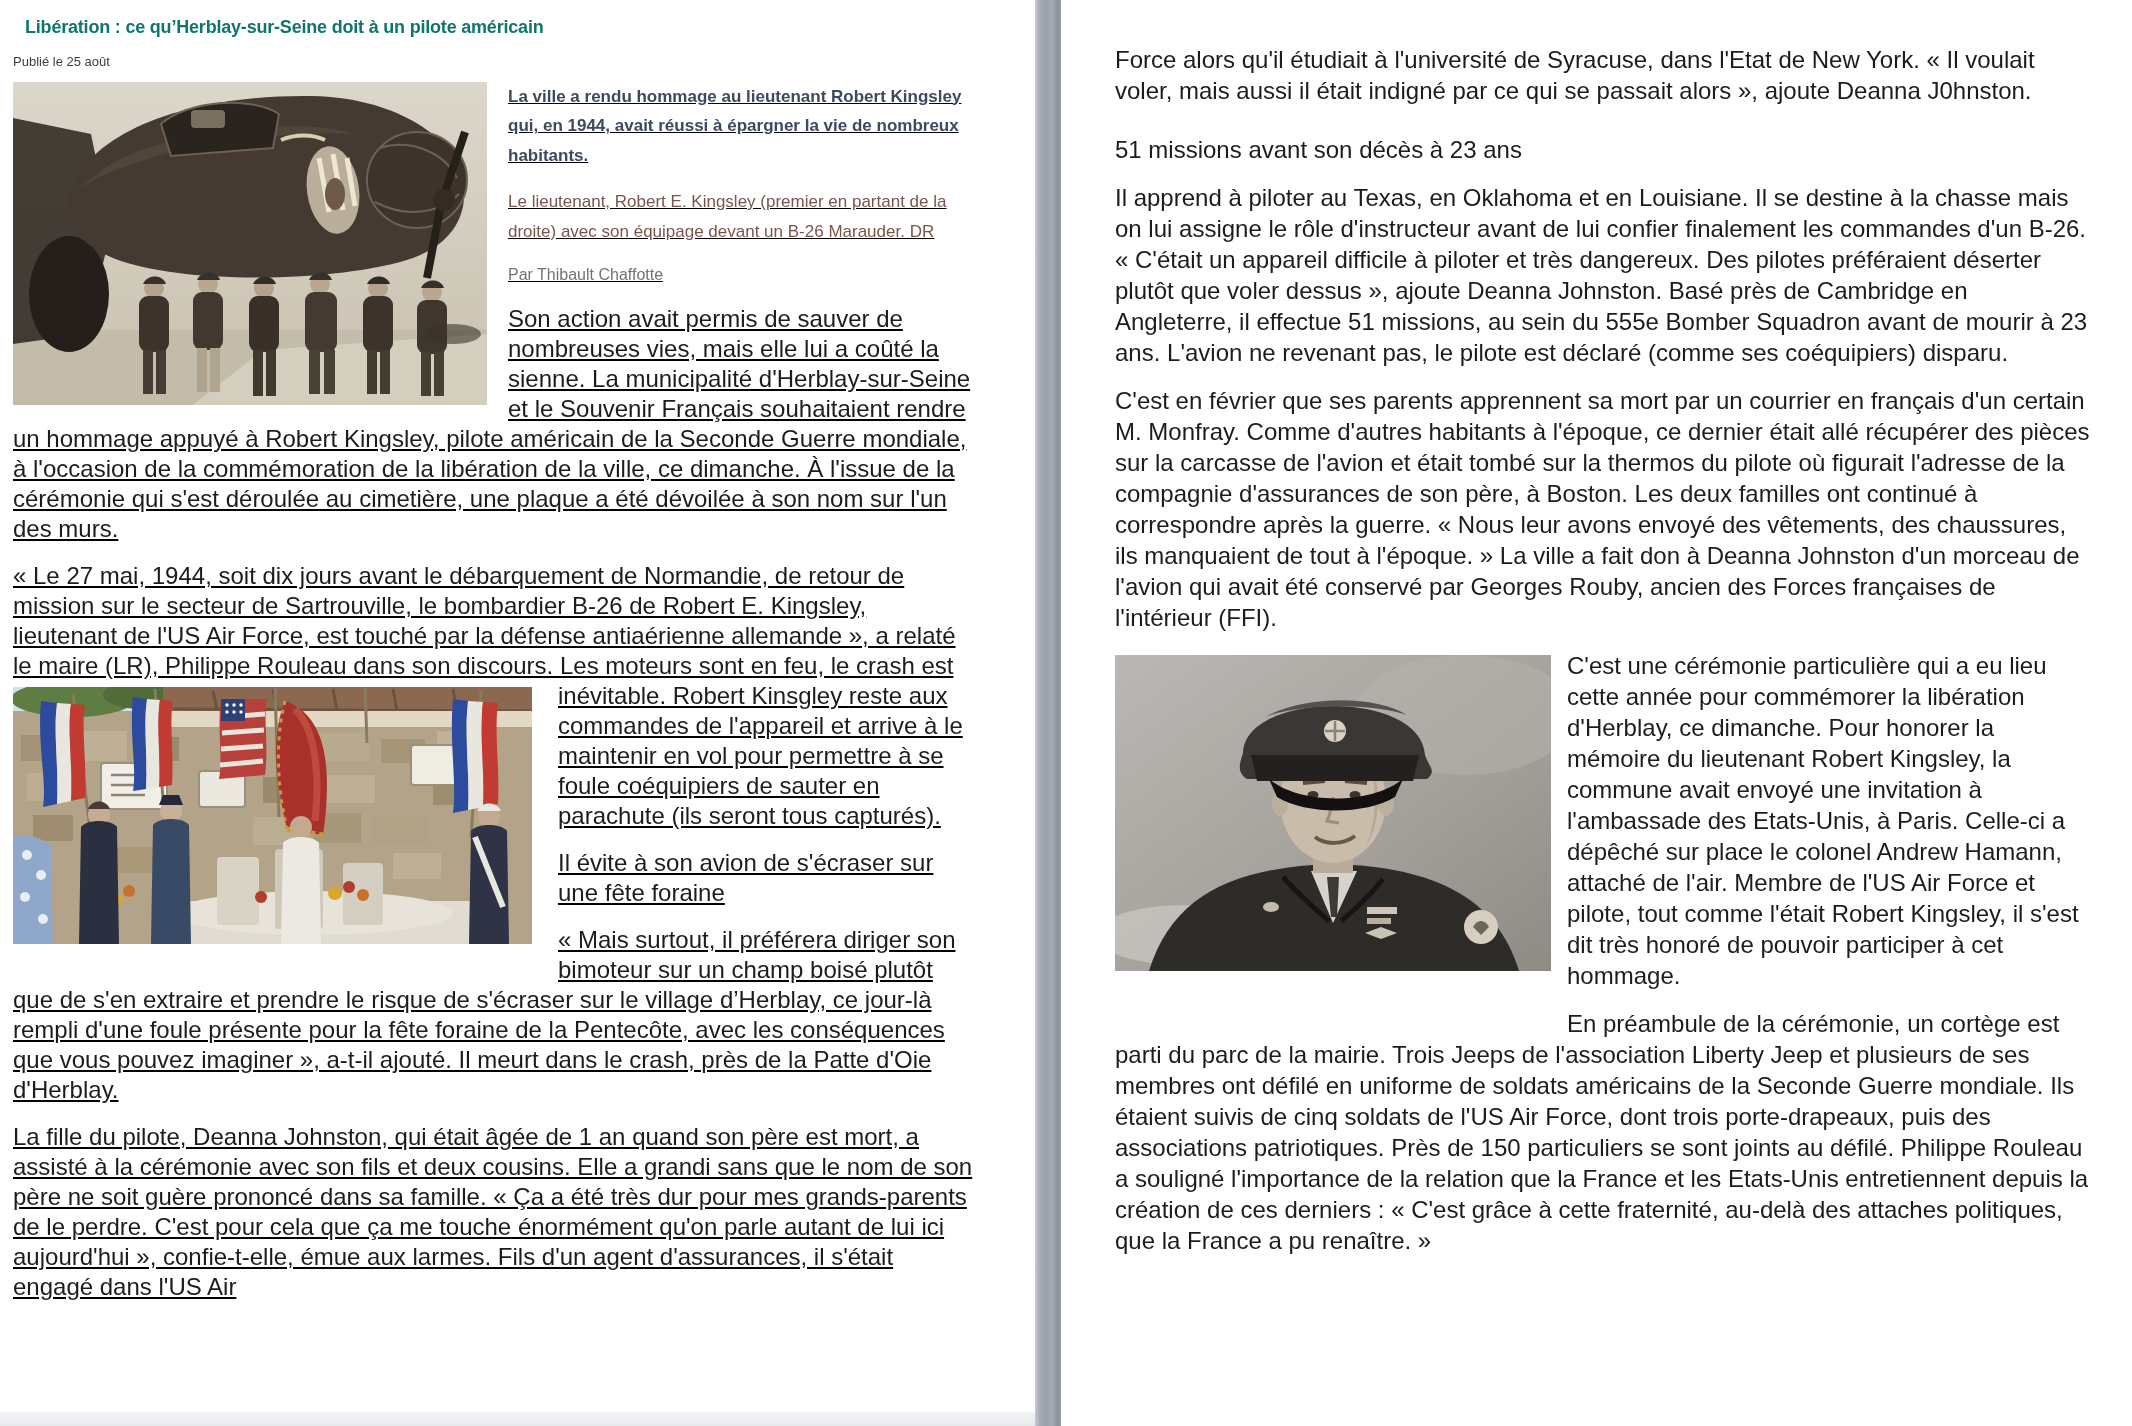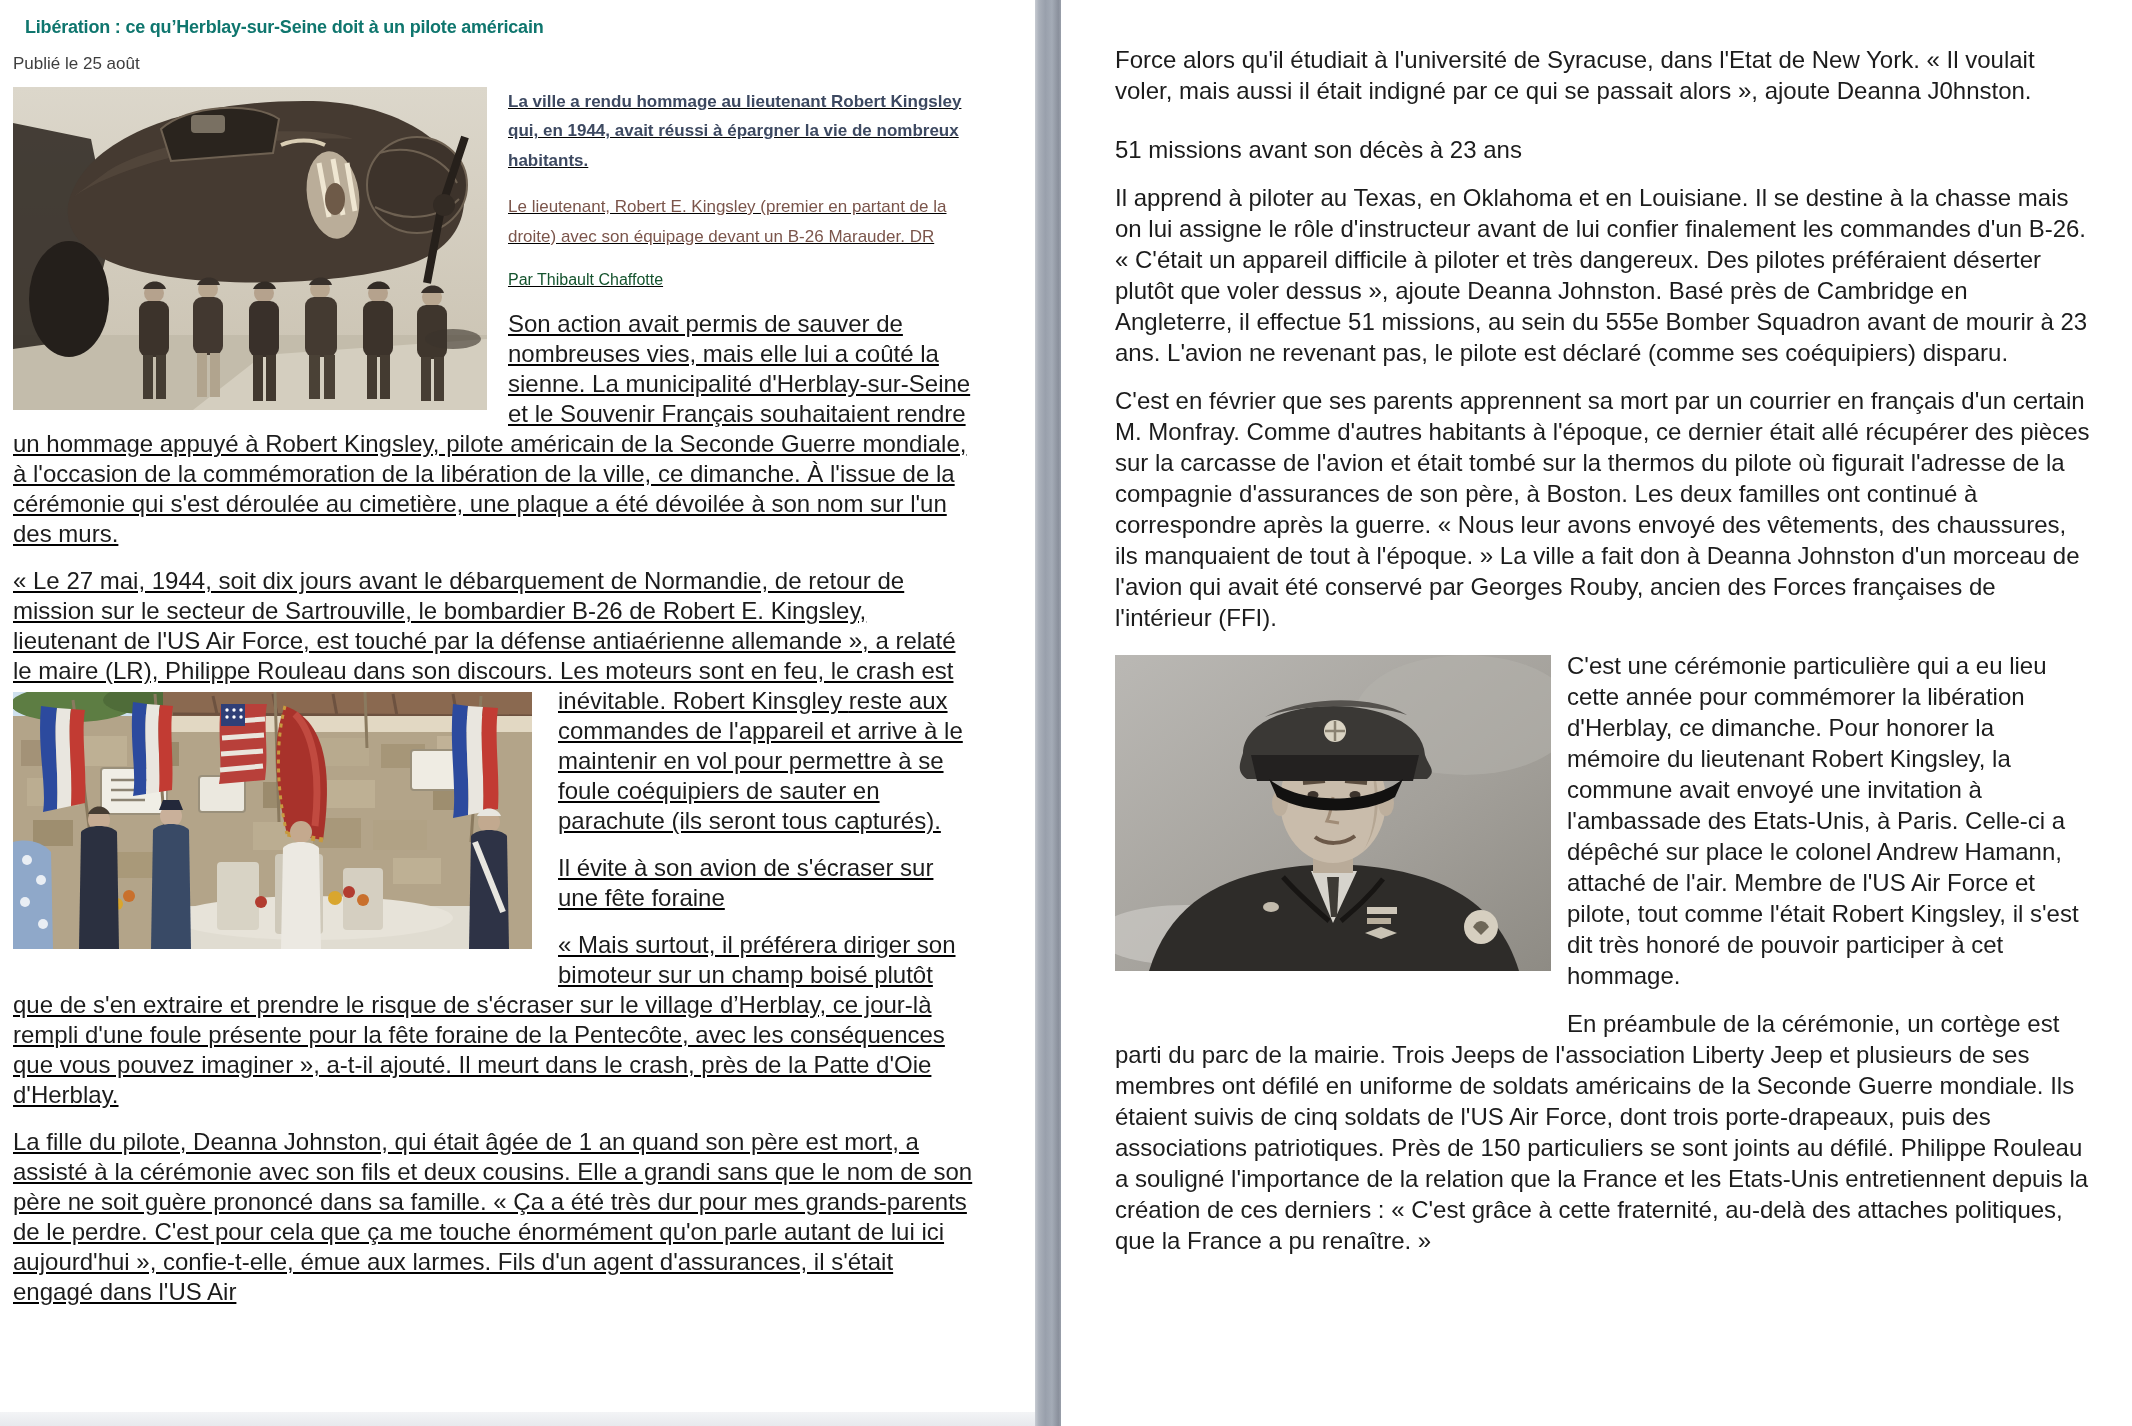--- a/index.html
+++ b/index.html
@@ -10,32 +10,32 @@
     -webkit-font-smoothing:antialiased;
   }
   .page{position:absolute;}
   .page-left{left:13px;top:4px;width:960px;}
   .page-right{left:1115px;top:44px;width:975px;}
 
   .title{
     margin:12px;font-size:18px;font-weight:700;line-height:1.25;
     color:#0f766e;letter-spacing:-.2px;
   }
-  .pubdate{margin:15px 0 0;font-size:17px;color:#3e3e3e;}
+  .pubdate{margin:15px 0 0;font-size:13px;color:#3e3e3e;}
   .content1{margin-top:13px;text-decoration:underline;}
 
   .photo{display:block;float:left;overflow:hidden;}
   .photo svg{display:block;}
   .photo-crew{width:474px;height:323px;margin:0 21px 10px 0;}
   .photo-ceremony{width:519px;height:257px;margin:6px 26px 30px 0;}
   .photo-portrait{width:436px;height:316px;margin:5px 16px 58px 0;}
 
   p.lead{margin:2px 0 0;font-size:17px;font-weight:700;line-height:29.5px;color:#3d4961;}
   p.caption{margin:17px 0 0;font-size:17px;line-height:29.5px;color:#7b554b;}
-  p.byline{margin:17px 0 0;font-size:16px;line-height:24px;color:#14532d;}
+  p.byline{margin:17px 0 0;font-size:16px;line-height:24px;color:#737373;}
 
   p.body{margin:17px 0 0;font-size:24px;line-height:30px;color:#1c1c1c;}
   .page-right p.body{line-height:31px;}
   p.subhead{margin-top:28px;}
 
   .divider{
     position:absolute;left:1035px;top:0;width:26px;height:1426px;
     background:linear-gradient(90deg,#c7cbd2 0%,#aab0ba 15%,#99a0ac 40%,#a4abb6 65%,#8a909c 90%,#9aa0ab 100%);
   }
   .bottom-edge{

